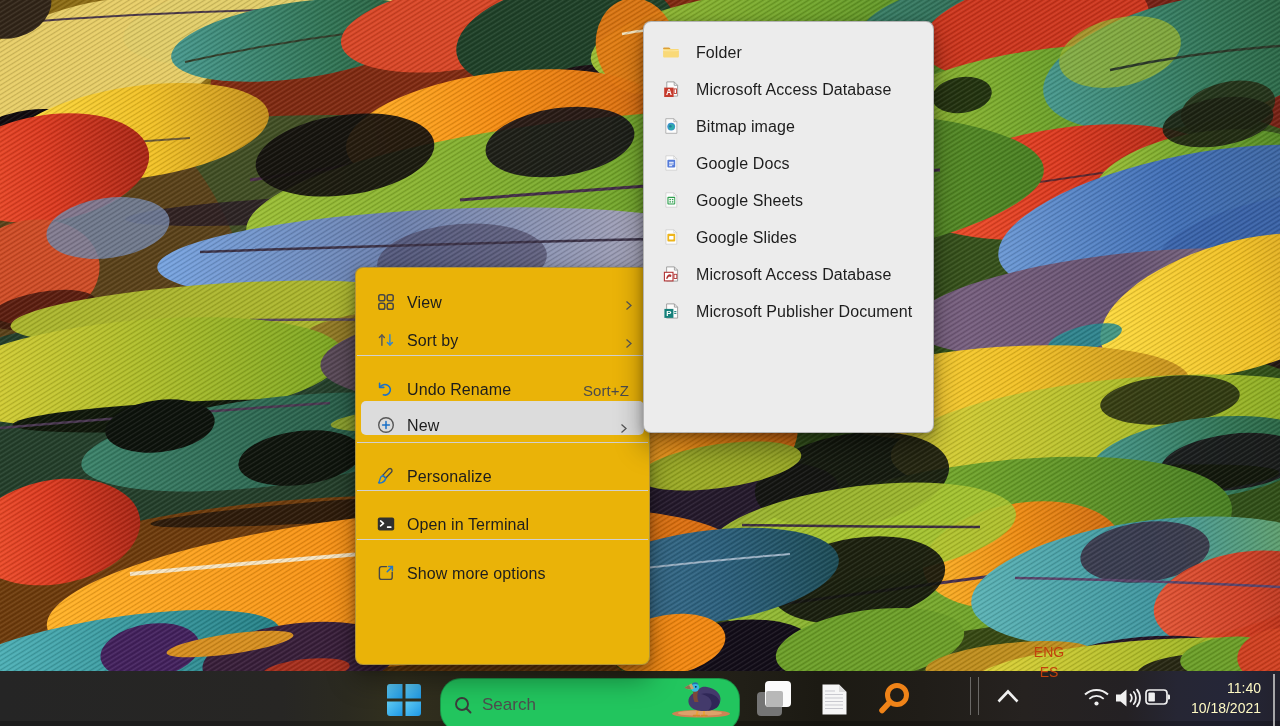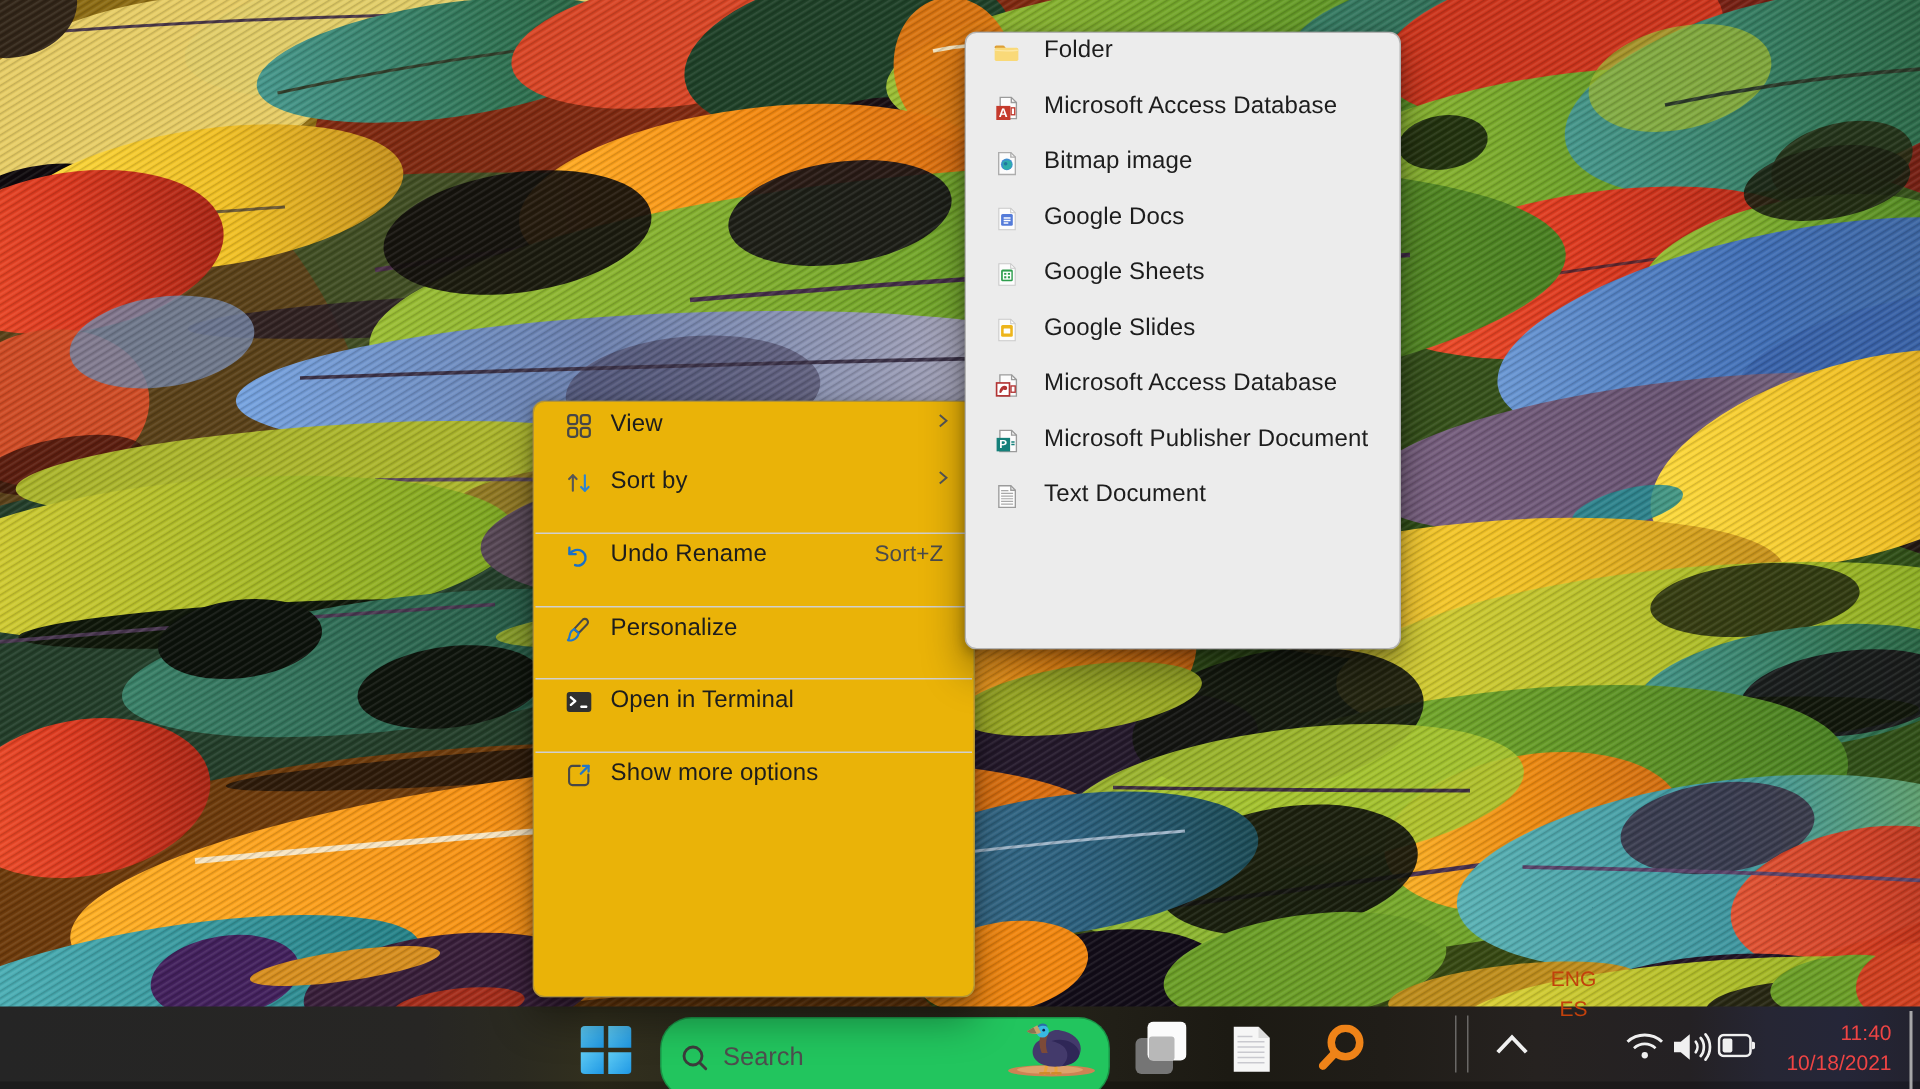--- a/index.html
+++ b/index.html
@@ -1,37 +1,37 @@
 <!DOCTYPE html>
 <html><head><meta charset="utf-8">
 <style>
 html,body{margin:0;padding:0}
 body{width:1280px;height:726px;overflow:hidden;position:relative;background:#141014;font-family:"Liberation Sans",sans-serif;-webkit-font-smoothing:antialiased}
 #wall{position:absolute;left:0;top:0;filter:saturate(1.1) contrast(1.03)}
 .menu{position:absolute;background:#eab308;border:1px solid rgba(110,110,110,.45);border-radius:8px;box-shadow:0 14px 28px rgba(0,0,0,.38),0 2px 8px rgba(0,0,0,.25);box-sizing:border-box}
 #mainmenu{left:355px;top:267px;width:295px;height:398px;padding:6px 0;z-index:5}
 #submenu{left:643px;top:21px;width:291px;height:412px;padding:3px 0;z-index:6;background:#ececec}
-.mi{display:flex;align-items:flex-start;height:38px;padding:0 10px 0 20px;font-size:16px;color:#1d1d1d;letter-spacing:.1px}
+.mi{display:flex;align-items:flex-end;height:38px;padding:0 10px 0 20px;font-size:16px;color:#1d1d1d;letter-spacing:.1px}
 #submenu .mi{height:37px;padding-left:17px}
 .mi .ic{width:20px;height:20px;margin-right:11px;flex:none}
 #submenu .ic{margin-right:15px}
 .mi .sp{flex:1}
 .mi .accel{color:#4b4b4b;font-size:15px;margin-right:10px}
 .mi.hl{background:#dcdcdc;border-radius:5px;margin:2px 5px;height:34px;padding-left:15px}
 .msep{height:10.75px;position:relative}
 .msep:after{content:"";position:absolute;left:1px;right:1px;top:4.9px;height:1px;background:#d0d0d0}
 .chev{width:13px;height:13px;flex:none;margin-right:4px}
 #taskbar{position:absolute;left:0;top:671px;width:1280px;height:55px;background:linear-gradient(90deg,#252525 0%,#272624 22%,#2b2a20 27%,#32301e 31%,#2b291c 38%,#282619 48%,#211f17 58%,#1c1a13 64%,#201d18 72%,#262220 80%,#242124 88%,#262634 92%,#252638 96%,#23222e 100%)}
 #taskbar:after{content:"";position:absolute;left:0;right:0;bottom:0;height:5px;background:rgba(0,0,0,.22)}
 .tb{position:absolute}
 #searchbox{left:440px;top:678px;width:300px;height:54px;border-radius:21px;background:#22c55e;border:1px solid rgba(0,0,0,.25);box-sizing:border-box;display:flex;align-items:center}
 #searchbox .stext{color:#4e4e4e;font-size:17px;margin-left:9px}
 .trayseps{left:969.5px;top:677px;width:7px;height:38px;border-left:1.5px solid #6a6866;border-right:1.5px solid #6a6866}
 .enges{left:1030px;top:642px;width:38px;text-align:center;color:#c2410c;font-size:14px;line-height:20.4px}
-.clock{left:1160px;top:678px;width:101px;text-align:right;color:#ef4444;font-size:14px;line-height:20.4px}
+.clock{left:1160px;top:678px;width:101px;text-align:right;color:#fef9c3;font-size:14px;line-height:20.4px}
 .edgeline{left:1272.5px;top:674px;width:2px;height:52px;background:rgba(190,190,190,.85)}
 </style></head>
 <body>
 <svg id="wall" width="1280" height="726" viewBox="0 0 1280 726">
 <defs>
 <linearGradient id="gy" x1="0" y1="0" x2="1" y2="0">
         <stop offset="0" stop-color="#f6d84e"></stop>
         <stop offset=".55" stop-color="#eabf35"></stop>
         <stop offset="1" stop-color="#c0912a"></stop>
       </linearGradient>
@@ -244,20 +244,26 @@
       </svg>Sort by<span class="sp"></span><svg class="chev" viewBox="0 0 13 13">
         <path d="M4.5 2.6 L9 6.5 L4.5 10.4" fill="none" stroke="#565656" stroke-width="1.3"></path>
       </svg></div>
  <div class="msep"></div>
  <div class="mi"><svg class="ic" viewBox="0 0 20 20">
         <g fill="none" stroke="#1a70c7" stroke-width="1.6" stroke-linecap="round" stroke-linejoin="round">
           <path d="M3.6 4.2 V8.4 H7.8"></path>
           <path d="M3.8 8.2 C5.6 5.6 9.2 4.8 11.8 6.4 C14.6 8.1 15.2 11.6 13.2 14.1 C11.8 15.8 9.4 16.4 7.4 15.7"></path>
         </g>
       </svg>Undo Rename<span class="sp"></span><span class="accel">Sort+Z</span></div>
+ <div class="mi hl"><svg class="ic" viewBox="0 0 20 20">
+        <circle cx="10" cy="10" r="7.3" fill="none" stroke="#585858" stroke-width="1.4"></circle>
+        <path d="M10 6.6 V13.4 M6.6 10 H13.4" fill="none" stroke="#1a70c7" stroke-width="1.5" stroke-linecap="round"></path>
+      </svg>New<span class="sp"></span><svg class="chev" viewBox="0 0 13 13">
+        <path d="M4.5 2.6 L9 6.5 L4.5 10.4" fill="none" stroke="#565656" stroke-width="1.3"></path>
+      </svg></div>
  <div class="msep"></div>
  <div class="mi"><svg class="ic" viewBox="0 0 20 20">
         <path d="M12.2 3.4 C13 2.4 14.4 2.3 15.3 3.1 C16.2 4 16.2 5.4 15.3 6.3 L9.8 12 L6.7 9.4 Z" fill="none" stroke="#474747" stroke-width="1.4" stroke-linejoin="round"></path>
         <path d="M6.7 9.4 L9.8 12 C9.4 14.2 8 15.9 5.9 16.6 C4.5 17.1 3.2 17 2.6 16.8 C3.4 15.9 3.6 15.1 3.8 13.8 C4.1 11.8 5.1 10.2 6.7 9.4 Z" fill="none" stroke="#2176c9" stroke-width="1.4" stroke-linejoin="round"></path>
       </svg>Personalize</div>
  <div class="msep"></div>
  <div class="mi"><svg class="ic" viewBox="0 0 20 20">
         <rect x="1.8" y="3.4" width="16.4" height="13.2" rx="2" fill="#303030"></rect>
         <rect x="10.9" y="12.3" width="4.6" height="1.7" rx="0.5" fill="#fff"></rect>
         <path d="M4.6 6.9 L7.5 9.4 L4.6 11.9" fill="none" stroke="#fff" stroke-width="1.6" stroke-linecap="round" stroke-linejoin="round"></path>
@@ -327,32 +333,20 @@
  <div class="mi"><svg class="ic" viewBox="0 0 20 20">
         <path d="M5.6 2.9 H13.4 L16.6 6.1 V17.1 H5.6 Z" fill="#fcfcfc" stroke="#9b9b9b" stroke-width=".9"></path>
         <path d="M13.4 2.9 V6.1 H16.6" fill="none" stroke="#9b9b9b" stroke-width=".9"></path>
         <g stroke="#15807a" stroke-width="1">
           <path d="M13.2 10.6 H15.4"></path>
           <path d="M13.2 12.4 H15.4"></path>
         </g>
         <rect x="3.4" y="7.9" width="9" height="9" fill="#15807a"></rect>
         <text x="7.9" y="14.9" font-family="Liberation Sans" font-size="7.8" font-weight="bold" fill="#fff" text-anchor="middle">P</text>
       </svg>Microsoft Publisher Document</div>
- <div class="mi"><svg class="ic" viewBox="0 0 20 20">
-        <path d="M4.9 2.8 H12.9 L15.9 5.8 V17.2 H4.9 Z" fill="#fdfdfd" stroke="#9b9b9b" stroke-width=".9"></path>
-        <path d="M12.9 2.8 V5.8 H15.9" fill="none" stroke="#9b9b9b" stroke-width=".9"></path>
-        <g stroke="#a9a9a9" stroke-width=".8">
-          <path d="M6.4 6.1 H11.3"></path>
-          <path d="M6.4 7.9 H14.4"></path>
-          <path d="M6.4 9.7 H14.4"></path>
-          <path d="M6.4 11.5 H14.4"></path>
-          <path d="M6.4 13.3 H14.4"></path>
-          <path d="M6.4 15.1 H14.4"></path>
-        </g>
-      </svg>Text Document</div>
 </div>
 <div id="taskbar"></div>
 <svg class="tb" style="left:387px;top:684px" width="34" height="32" viewBox="0 0 34 32">
 <defs>
       <linearGradient id="winlg" x1="0" y1="0" x2="1" y2="1">
         <stop offset="0" stop-color="#60cdf5"></stop>
         <stop offset="1" stop-color="#1e97e4"></stop>
       </linearGradient>
     </defs>
 <path d="M0 3 Q0 0 3 0 H15.5 V14.5 H0 Z" fill="url(#winlg)"></path>

